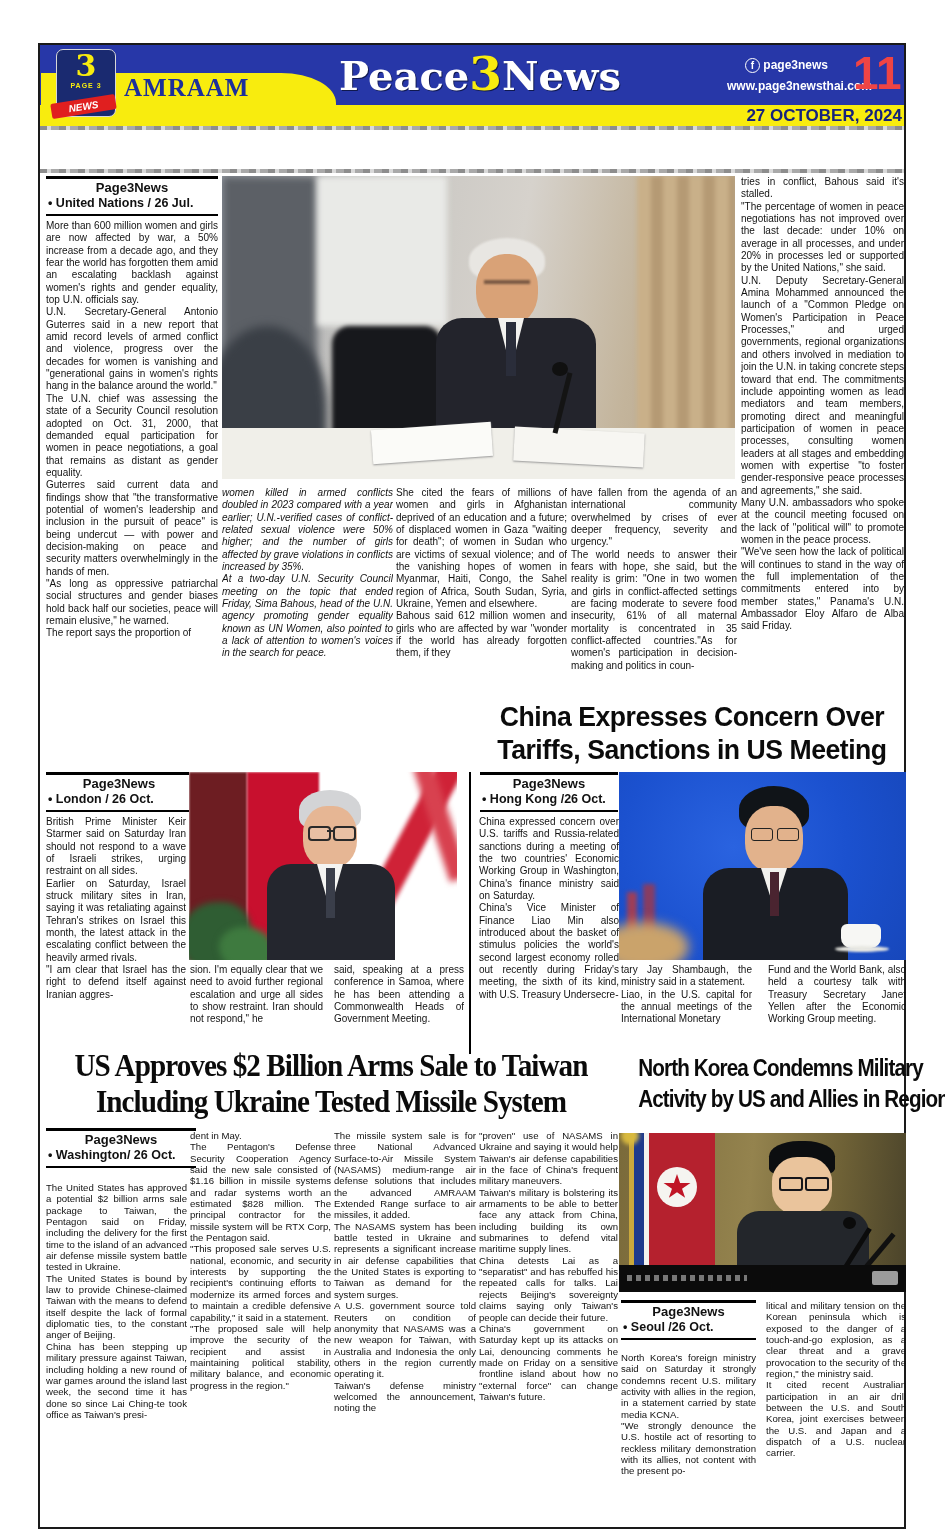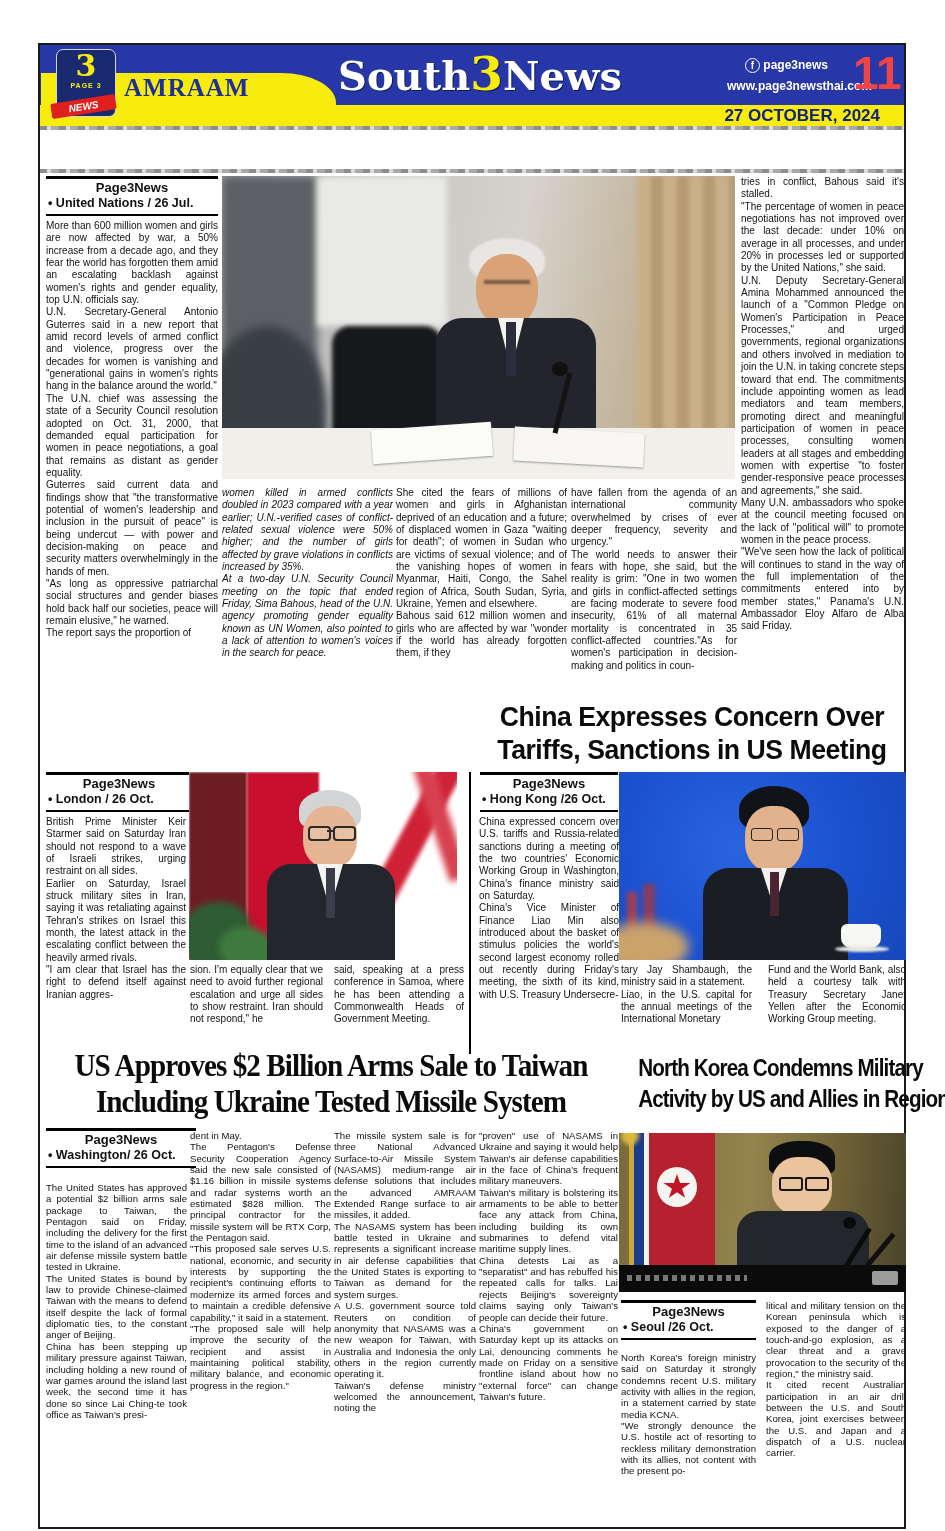--- a/index.html
+++ b/index.html
@@ -46,32 +46,32 @@
 </head>
 <body>
 
 <div class="page">
 
   <div class="abs frame" style="left:38px;top:43px;width:864px;height:1482px;"></div>
 
   <div class="abs band" style="left:40px;top:45px;width:864px;height:60px;"></div>
   <div class="abs wedge" style="left:41px;top:73px;width:295px;height:32px;"></div>
   <div class="abs yellow date" style="left:40px;top:105px;width:864px;height:21px;padding-top:1px;box-sizing:border-box;">
-    <span style="padding-right:24px;display:inline-block;">27 OCTOBER, 2024</span>
+    <span style="padding-right:2px;display:inline-block;">27 OCTOBER, 2024</span>
   </div>
 
   <div class="abs logo" style="left:56px;top:49px;width:58px;height:66px;">
     <div class="n3">3</div>
     <div class="sub">PAGE 3</div>
     <div class="ribbon">NEWS</div>
   </div>
 
   <div class="abs world" style="left:124px;top:74px;">AMRAAM</div>
 
-  <div class="abs masthead" style="left:280px;top:52px;width:400px;"><span>South</span><span class="m3">3</span><span>News</span></div>
+  <div class="abs masthead" style="left:280px;top:52px;width:400px;"><span>Peace</span><span class="m3">3</span><span>News</span></div>
 
   <div class="abs hdr-small" style="left:745px;top:58px;">
     <span class="fbc">f</span>
     <span>page3news</span>
   </div>
   <div class="abs hdr-small" style="left:727px;top:79px;font-size:12px;">www.page3newsthai.com</div>
   <div class="abs pagenum" style="left:853px;top:50px;">11</div>
 
   <div class="abs mottle" style="left:40px;top:126px;width:864px;height:4px;"></div>
 

